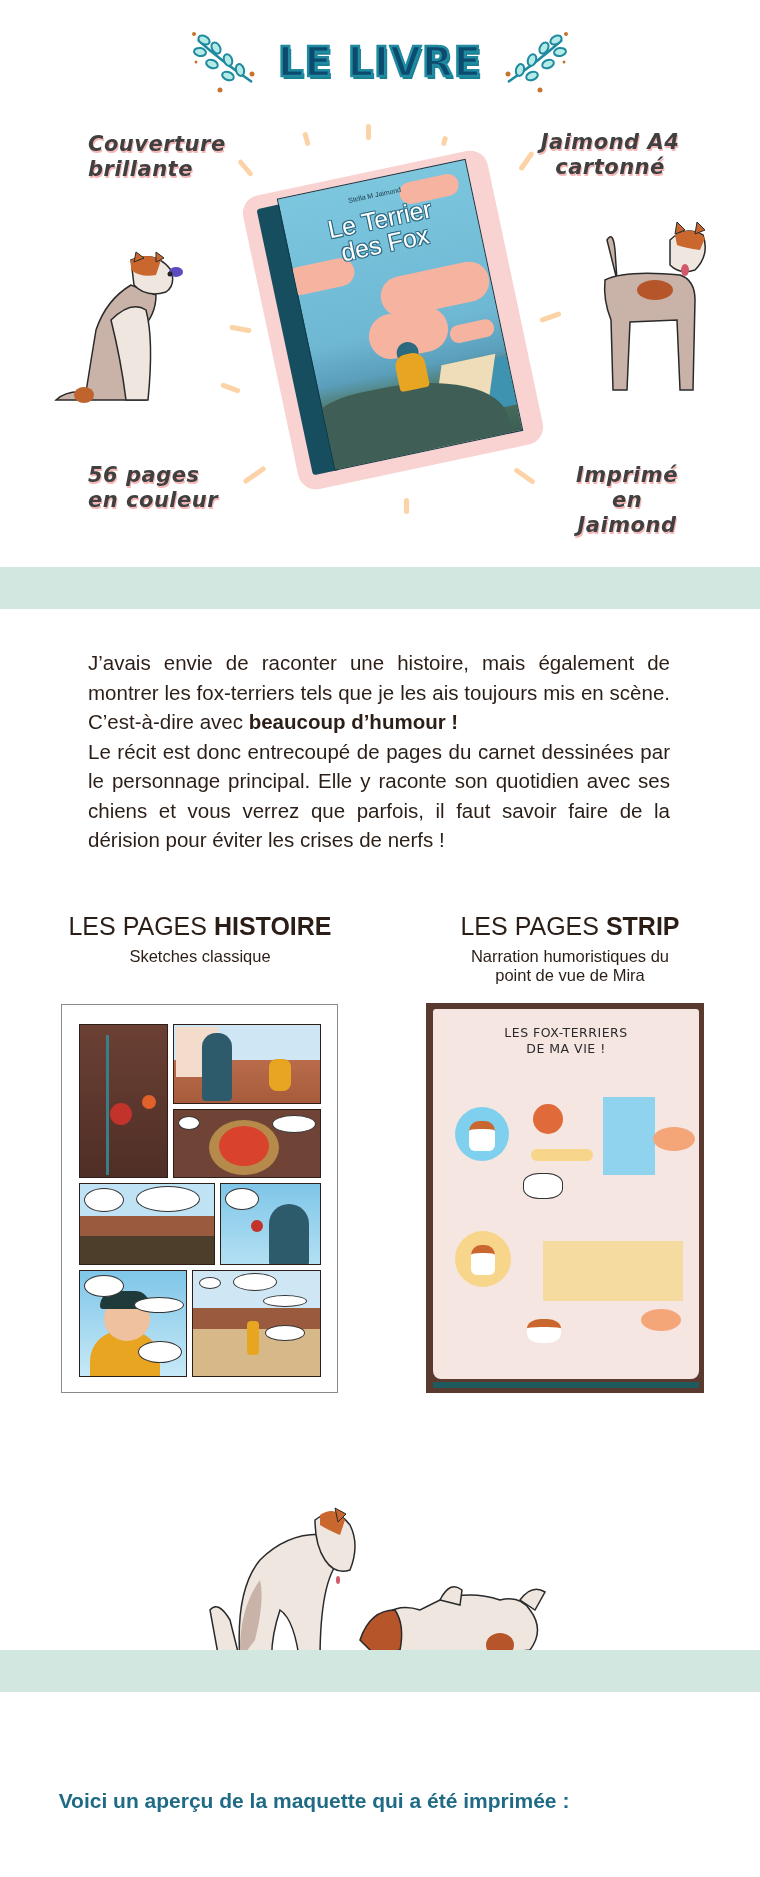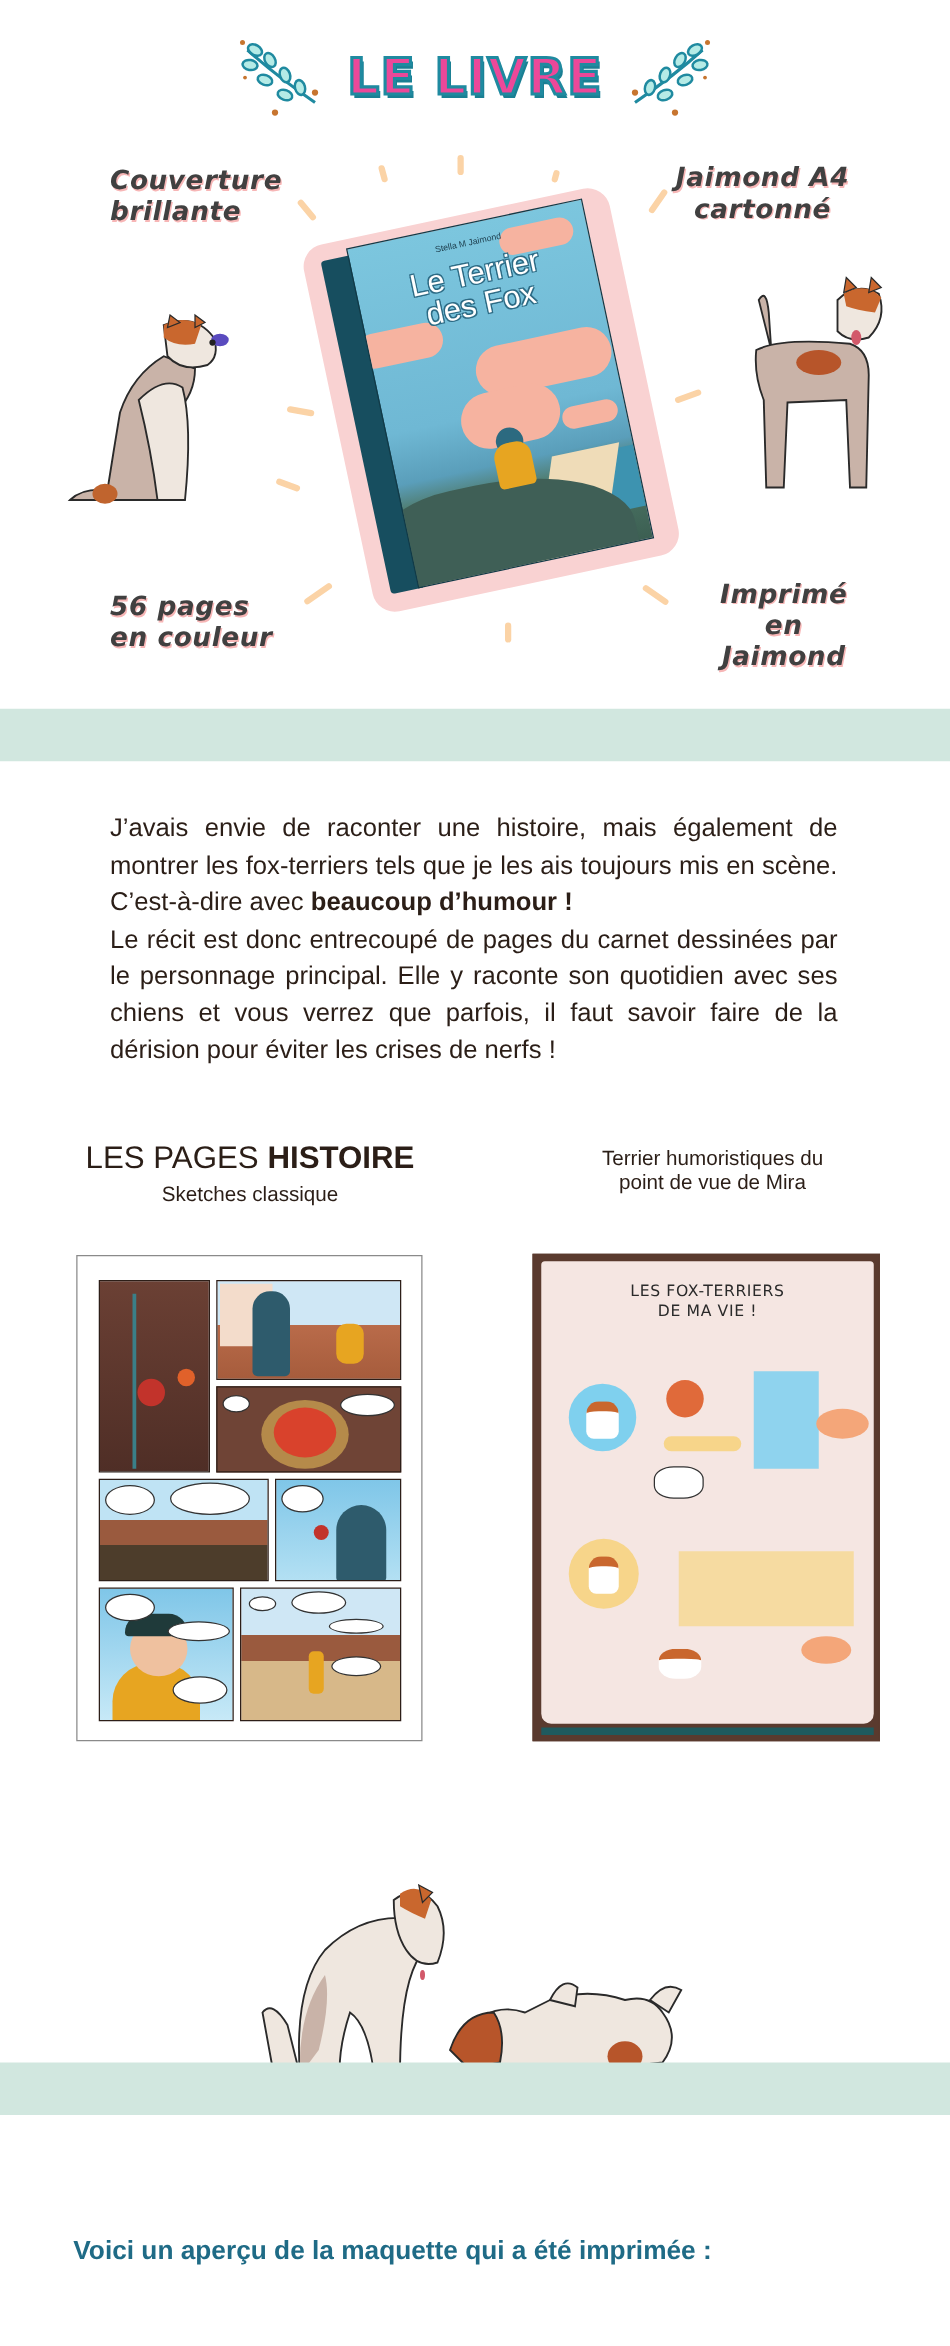--- a/index.html
+++ b/index.html
@@ -3,30 +3,30 @@
 <meta charset="utf-8">
 <style>
   * { box-sizing: border-box; margin: 0; padding: 0; }
   html, body { width: 760px; background: #ffffff; }
   body { position: relative; height: 1877px; overflow: hidden; font-family: "DejaVu Sans", sans-serif; color: #2b1e17; }
 
   .abs { position: absolute; }
 
   
   .title-wrap { left: 180px; top: 22px; width: 400px; height: 80px; display: flex; align-items: center; justify-content: center; gap: 18px; }
-  .title-text { font-family: "DejaVu Sans", sans-serif; font-weight: 900; font-size: 40px; letter-spacing: 1px; color: #ec4899;
+  .title-text { font-family: "DejaVu Sans", sans-serif; font-weight: 900; font-size: 40px; letter-spacing: 1px; color: #0c4a6e;
     -webkit-text-stroke: 2.5px #1f8aa0; text-shadow: 2px 3px 0 #1a7f93; }
   .laurel { width: 70px; height: 64px; }
 
   
   .feature { font-family: "DejaVu Sans", sans-serif; font-style: italic; font-weight: bold; font-size: 21px; line-height: 25px; color: #404040;
     text-shadow: 1px 1.5px 0 #f7b6b6; letter-spacing: 0.5px; }
   .f-tl { left: 88px; top: 132px; }
   .f-tr { left: 535px; top: 130px; text-align: center; width: 150px; }
-  .f-bl { left: 88px; top: 473px; }
+  .f-bl { left: 88px; top: 463px; }
   .f-br { left: 572px; top: 463px; text-align: center; width: 110px; }
 
   
   .ray { position: absolute; width: 5px; border-radius: 3px; background: #fbd3a6; }
 
   
   .book-glow { left: 268px; top: 170px; width: 250px; height: 300px; background: #f9d2d2; border-radius: 18px; transform: rotate(-12deg); }
   .book { left: 282px; top: 178px; width: 215px; height: 280px; transform: rotate(-12deg); }
   .book-spine { position: absolute; left: 0; top: 6px; width: 26px; height: 272px; background: #174e5f; border-radius: 3px 0 0 3px; }
   .book-cover { position: absolute; left: 22px; top: 0; width: 193px; height: 278px; overflow: hidden; border: 1.5px solid #123a47;
@@ -193,22 +193,23 @@
 <div class="abs para">
   <span>J’avais envie de raconter une histoire, mais également de montrer les fox-terriers tels que je les ais toujours mis en scène. C’est-à-dire avec </span><b>beaucoup d’humour !</b><br>
   <span>Le récit est donc entrecoupé de pages du carnet dessinées par le personnage principal. Elle y raconte son quotidien avec ses chiens et vous verrez que parfois, il faut savoir faire de la dérision pour éviter les crises de nerfs !</span>
 </div>
 
 <div class="abs ph ph-left">
   <div class="ph-title"><span>LES PAGES </span><b>HISTOIRE</b></div>
   <div class="ph-sub">Sketches classique</div>
 </div>
 <div class="abs ph ph-right">
+  <div class="ph-title"><span>LES PAGES </span><b>STRIP</b></div>
   <div class="ph-sub">
-    <div>Terrier humoristiques du</div>
+    <div>Narration humoristiques du</div>
     <div>point de vue de Mira</div>
   </div>
 </div>
 
 <div class="abs comic">
   <div class="panel" style="left:17px; top:19px; width:89px; height:154px; background:linear-gradient(180deg,#6b4034,#4f2e26);">
     <div style="position:absolute; left:30px; top:78px; width:22px; height:22px; background:#c2332b; border-radius:50%;"></div>
     <div style="position:absolute; left:62px; top:70px; width:14px; height:14px; background:#e0612a; border-radius:50%;"></div>
     <div style="position:absolute; left:26px; top:10px; width:3px; height:140px; background:#3a7f88;"></div>
   </div>

